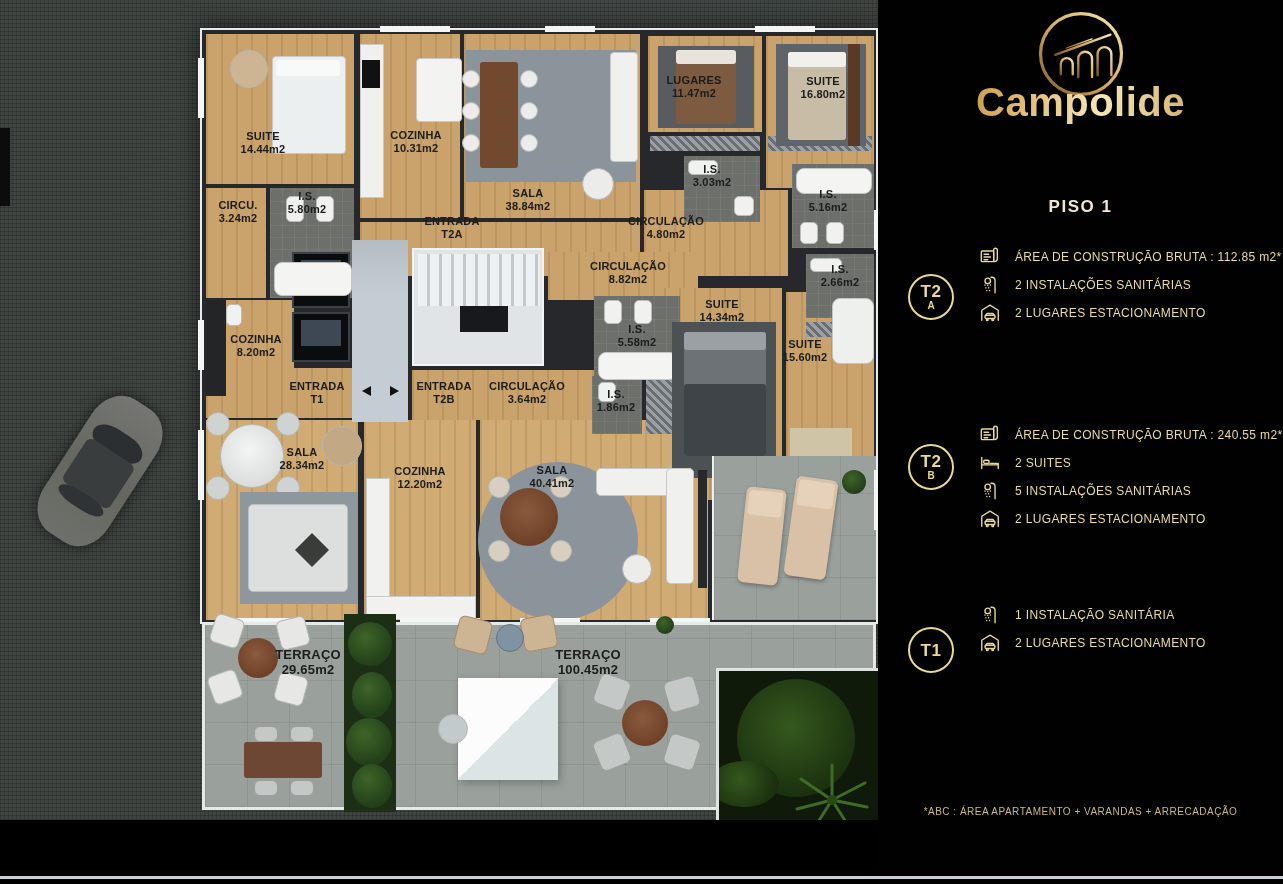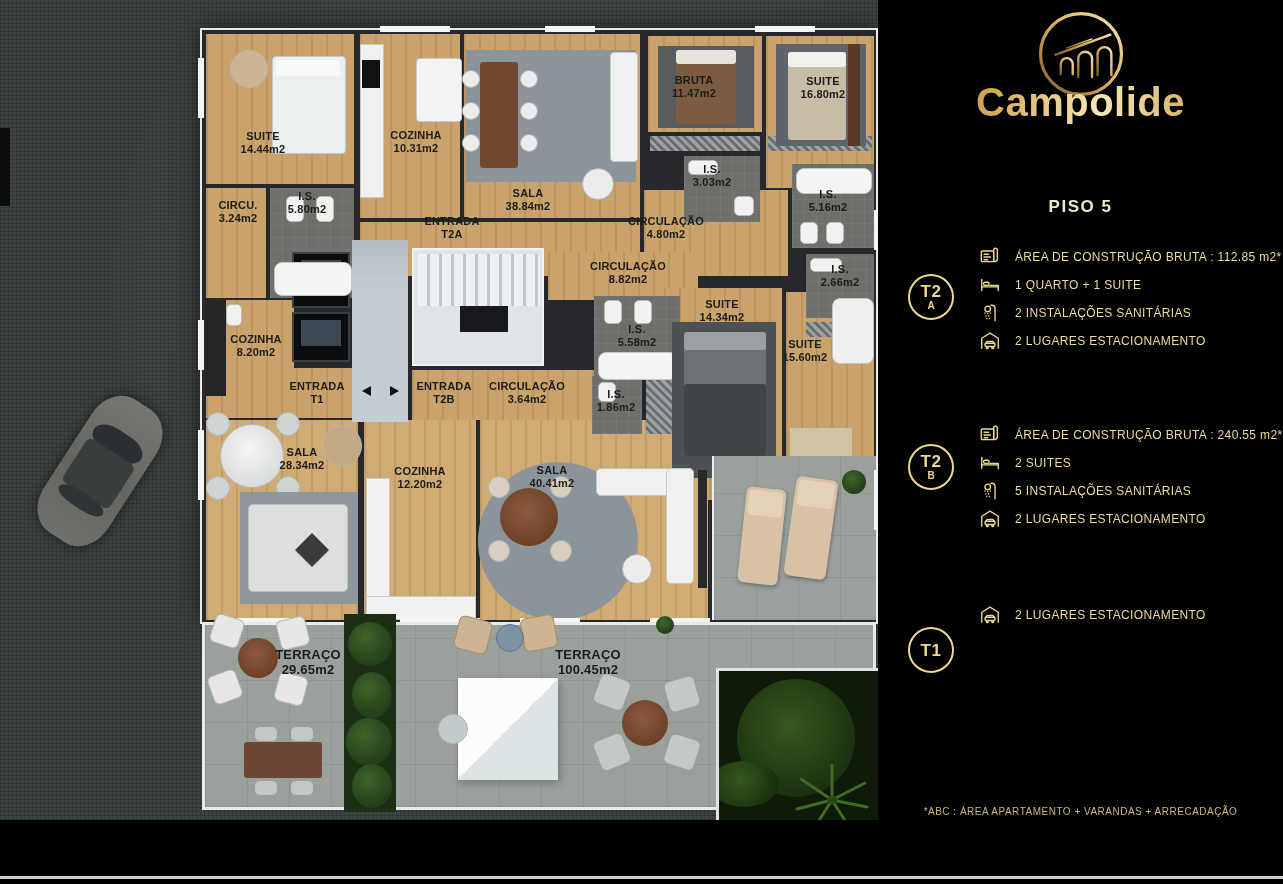--- a/index.html
+++ b/index.html
@@ -305,21 +305,21 @@
       </div>
       <div class="room-label" style="left: 416px; top: 142px;">
         <div>COZINHA</div>
         <div>10.31m2</div>
       </div>
       <div class="room-label" style="left: 528px; top: 200px;">
         <div>SALA</div>
         <div>38.84m2</div>
       </div>
       <div class="room-label" style="left: 694px; top: 87px;">
-        <div>BRUTA</div>
+        <div>LUGARES</div>
         <div>11.47m2</div>
       </div>
       <div class="room-label" style="left: 823px; top: 88px;">
         <div>SUITE</div>
         <div>16.80m2</div>
       </div>
       <div class="room-label" style="left: 712px; top: 176px;">
         <div>I.S.</div>
         <div>3.03m2</div>
       </div>
@@ -419,144 +419,142 @@
           <circle cx="50" cy="50" r="44" stroke-width="3.5"></circle>
           <path d="M22 51 L82 29" stroke-width="2.5"></path>
           <path d="M34 43.5 L62 33.5" stroke-width="1.4"></path>
           <path d="M28 72 V61 a6.5 6.5 0 0 1 13 0 V72" stroke-width="2.6"></path>
           <path d="M47 75 V55 a7.5 7.5 0 0 1 15 0 V75" stroke-width="2.6"></path>
           <path d="M68 73 V50 a7.5 7.5 0 0 1 15 0 V73" stroke-width="2.6"></path>
         </g>
       </svg>
     </div>
     <div class="brand-name">Campolide</div>
-    <div class="floor-title">PISO 5</div>
+    <div class="floor-title">PISO 1</div>
 
     <section class="unit" style="top:248px;">
       <div class="badge" style="top:26px;">
         <span class="badge-main">T2</span>
         <span class="badge-sub">A</span>
       </div>
       <ul class="specs">
         <li>
           <span class="ic">
               <svg width="22" height="22" viewBox="0 0 24 24">
                 <rect x="2.5" y="5.5" width="13.5" height="11.5" rx="1"></rect>
                 <path d="M5.5 9h5M5.5 12h7M5.5 15h4"></path>
                 <path d="M16 17V4.5c0-1.1.9-2 2-2s2 .9 2 2V14c0 1.7-1.3 3-3 3"></path>
               </svg>
             </span>
           <span class="spec-text">ÁREA DE CONSTRUÇÃO BRUTA :  112.85 m2*</span>
+          </li>
+        <li>
+          <span class="ic">
+              <svg width="22" height="22" viewBox="0 0 24 24">
+                <path d="M17.5 20.5V7a3.5 3.5 0 0 0-3.5-3.5h-1"></path>
+                <circle cx="9.5" cy="7.5" r="3"></circle>
+                <path d="M6.5 12v.2M9.5 12.5v.2M12.5 12v.2M7.5 15v.2M10.5 15v.2M8.5 18v.2M11.5 18v.2"></path>
+              </svg>
+            </span>
+          <span class="spec-text">2 INSTALAÇÕES SANITÁRIAS</span>
+          </li>
+        <li>
+          <span class="ic">
+              <svg width="22" height="22" viewBox="0 0 24 24">
+                <path d="M3 20V9l9-5.5L21 9v11"></path>
+                <path d="M7 15l1.6-2.4h6.8L17 15"></path>
+                <rect x="6.5" y="14.5" width="11" height="3.5" rx="1.7"></rect>
+                <circle cx="9" cy="19.3" r="1"></circle>
+                <circle cx="15" cy="19.3" r="1"></circle>
+              </svg>
+            </span>
+          <span class="spec-text">2 LUGARES ESTACIONAMENTO</span>
+          </li>
+      </ul>
+    </section>
+
+    <section class="unit" style="top:426px;">
+      <div class="badge" style="top:18px;">
+        <span class="badge-main">T2</span>
+        <span class="badge-sub">B</span>
+      </div>
+      <ul class="specs">
+        <li>
+          <span class="ic">
+              <svg width="22" height="22" viewBox="0 0 24 24">
+                <rect x="2.5" y="5.5" width="13.5" height="11.5" rx="1"></rect>
+                <path d="M5.5 9h5M5.5 12h7M5.5 15h4"></path>
+                <path d="M16 17V4.5c0-1.1.9-2 2-2s2 .9 2 2V14c0 1.7-1.3 3-3 3"></path>
+              </svg>
+            </span>
+          <span class="spec-text">ÁREA DE CONSTRUÇÃO BRUTA :  240.55 m2*</span>
           </li>
         <li>
           <span class="ic">
               <svg width="22" height="22" viewBox="0 0 24 24">
                 <path d="M3 6v12"></path>
                 <path d="M3 14h18"></path>
                 <rect x="5" y="9" width="6" height="3.5" rx="1.5"></rect>
                 <path d="M12 12.5h9v1.5"></path>
                 <path d="M21 14v4"></path>
               </svg>
             </span>
-          <span class="spec-text">1 QUARTO + 1 SUITE</span>
+          <span class="spec-text">2 SUITES</span>
           </li>
         <li>
           <span class="ic">
               <svg width="22" height="22" viewBox="0 0 24 24">
                 <path d="M17.5 20.5V7a3.5 3.5 0 0 0-3.5-3.5h-1"></path>
                 <circle cx="9.5" cy="7.5" r="3"></circle>
                 <path d="M6.5 12v.2M9.5 12.5v.2M12.5 12v.2M7.5 15v.2M10.5 15v.2M8.5 18v.2M11.5 18v.2"></path>
               </svg>
             </span>
-          <span class="spec-text">2 INSTALAÇÕES SANITÁRIAS</span>
+          <span class="spec-text">5 INSTALAÇÕES SANITÁRIAS</span>
           </li>
         <li>
           <span class="ic">
               <svg width="22" height="22" viewBox="0 0 24 24">
                 <path d="M3 20V9l9-5.5L21 9v11"></path>
                 <path d="M7 15l1.6-2.4h6.8L17 15"></path>
                 <rect x="6.5" y="14.5" width="11" height="3.5" rx="1.7"></rect>
                 <circle cx="9" cy="19.3" r="1"></circle>
                 <circle cx="15" cy="19.3" r="1"></circle>
               </svg>
             </span>
           <span class="spec-text">2 LUGARES ESTACIONAMENTO</span>
           </li>
       </ul>
     </section>
 
-    <section class="unit" style="top:426px;">
-      <div class="badge" style="top:18px;">
-        <span class="badge-main">T2</span>
-        <span class="badge-sub">B</span>
+    <section class="unit" style="top:606px;">
+      <div class="badge" style="top:21px;">
+        <span class="badge-main">T1</span>
+
       </div>
       <ul class="specs">
-        <li>
-          <span class="ic">
-              <svg width="22" height="22" viewBox="0 0 24 24">
-                <rect x="2.5" y="5.5" width="13.5" height="11.5" rx="1"></rect>
-                <path d="M5.5 9h5M5.5 12h7M5.5 15h4"></path>
-                <path d="M16 17V4.5c0-1.1.9-2 2-2s2 .9 2 2V14c0 1.7-1.3 3-3 3"></path>
-              </svg>
-            </span>
-          <span class="spec-text">ÁREA DE CONSTRUÇÃO BRUTA :  240.55 m2*</span>
-          </li>
-        <li>
-          <span class="ic">
-              <svg width="22" height="22" viewBox="0 0 24 24">
-                <path d="M3 6v12"></path>
-                <path d="M3 14h18"></path>
-                <rect x="5" y="9" width="6" height="3.5" rx="1.5"></rect>
-                <path d="M12 12.5h9v1.5"></path>
-                <path d="M21 14v4"></path>
-              </svg>
-            </span>
-          <span class="spec-text">2 SUITES</span>
-          </li>
         <li>
           <span class="ic">
               <svg width="22" height="22" viewBox="0 0 24 24">
                 <path d="M17.5 20.5V7a3.5 3.5 0 0 0-3.5-3.5h-1"></path>
                 <circle cx="9.5" cy="7.5" r="3"></circle>
                 <path d="M6.5 12v.2M9.5 12.5v.2M12.5 12v.2M7.5 15v.2M10.5 15v.2M8.5 18v.2M11.5 18v.2"></path>
               </svg>
             </span>
-          <span class="spec-text">5 INSTALAÇÕES SANITÁRIAS</span>
+          <span class="spec-text">1 INSTALAÇÃO SANITÁRIA</span>
           </li>
         <li>
           <span class="ic">
               <svg width="22" height="22" viewBox="0 0 24 24">
                 <path d="M3 20V9l9-5.5L21 9v11"></path>
                 <path d="M7 15l1.6-2.4h6.8L17 15"></path>
                 <rect x="6.5" y="14.5" width="11" height="3.5" rx="1.7"></rect>
                 <circle cx="9" cy="19.3" r="1"></circle>
                 <circle cx="15" cy="19.3" r="1"></circle>
               </svg>
             </span>
           <span class="spec-text">2 LUGARES ESTACIONAMENTO</span>
           </li>
       </ul>
     </section>
 
-    <section class="unit" style="top:606px;">
-      <div class="badge" style="top:21px;">
-        <span class="badge-main">T1</span>
-
-      </div>
-      <ul class="specs">
-        <li>
-          <span class="ic">
-              <svg width="22" height="22" viewBox="0 0 24 24">
-                <path d="M3 20V9l9-5.5L21 9v11"></path>
-                <path d="M7 15l1.6-2.4h6.8L17 15"></path>
-                <rect x="6.5" y="14.5" width="11" height="3.5" rx="1.7"></rect>
-                <circle cx="9" cy="19.3" r="1"></circle>
-                <circle cx="15" cy="19.3" r="1"></circle>
-              </svg>
-            </span>
-          <span class="spec-text">2 LUGARES ESTACIONAMENTO</span>
-          </li>
-      </ul>
-    </section>
-
     <div class="footnote">*ABC :  ÁREA APARTAMENTO + VARANDAS + ARRECADAÇÃO</div>
   </aside>
 </div>
 
 </body></html>

